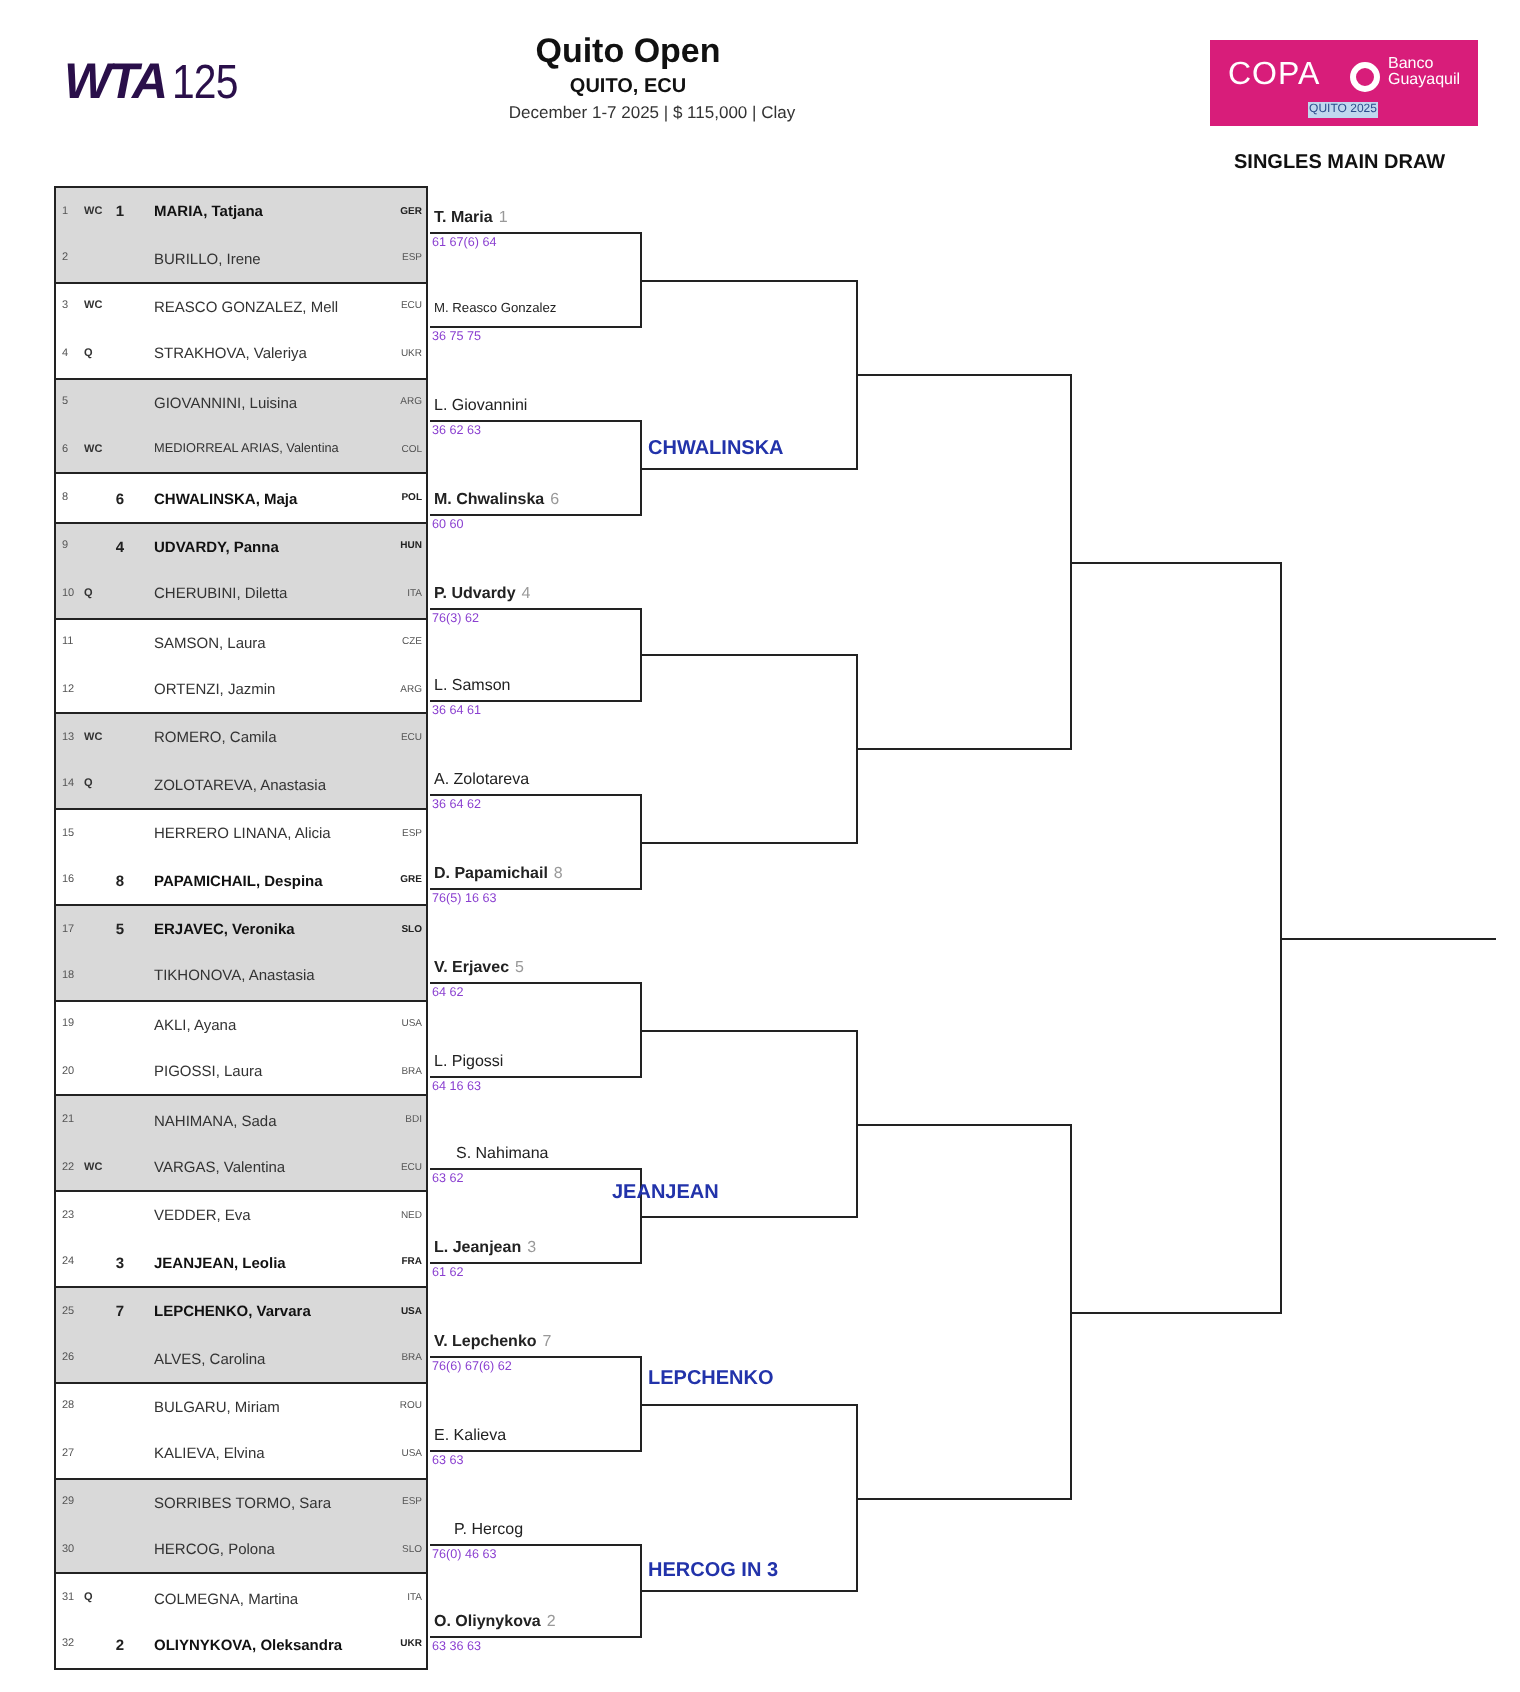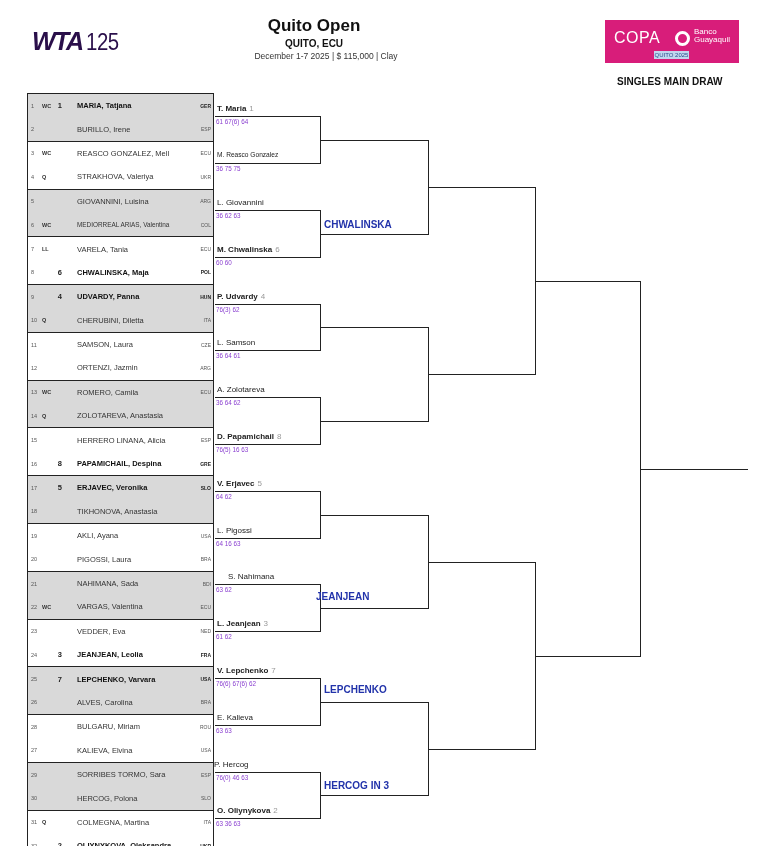--- a/index.html
+++ b/index.html
@@ -117,27 +117,20 @@
       <div class="row">
         <span class="pos">6</span>
         <span class="entry">WC</span>
         <span class="seed"></span>
         <span class="name small">MEDIORREAL ARIAS, Valentina</span>
         <span class="nat">COL</span>
       </div>
     </div>
     <div class="group white">
       <div class="row">
-        <span class="pos">7</span>
-        <span class="entry">LL</span>
-        <span class="seed"></span>
-        <span class="name">VARELA, Tania</span>
-        <span class="nat">ECU</span>
-      </div>
-      <div class="row">
         <span class="pos">8</span>
         <span class="entry"></span>
         <span class="seed">6</span>
         <span class="name bold">CHWALINSKA, Maja</span>
         <span class="nat bold">POL</span>
       </div>
     </div>
     <div class="group gray">
       <div class="row">
         <span class="pos">9</span>
@@ -398,21 +391,21 @@
       <span class="winner bold" style="left:217px; top:666px;"><span>V. Lepchenko</span><span class="sd">7</span></span>
       <span class="score" style="left:216px; top:680px;">76(6) 67(6) 62</span>
     </div>
     <div class="hline" style="left: 215px; top: 725px; width: 105px;"></div>
     <div class="res">
       <span class="winner" style="left:217px; top:713px;"><span>E. Kalieva</span><span class="sd"></span></span>
       <span class="score" style="left:216px; top:727px;">63 63</span>
     </div>
     <div class="hline" style="left: 215px; top: 772px; width: 105px;"></div>
     <div class="res">
-      <span class="winner" style="left:214px; top:760px;"><span>P. Hercog</span><span class="sd"></span></span>
+      <span class="winner" style="left:227px; top:760px;"><span>P. Hercog</span><span class="sd"></span></span>
       <span class="score" style="left:216px; top:774px;">76(0) 46 63</span>
     </div>
     <div class="hline" style="left: 215px; top: 818px; width: 105px;"></div>
     <div class="res">
       <span class="winner bold" style="left:217px; top:806px;"><span>O. Oliynykova</span><span class="sd">2</span></span>
       <span class="score" style="left:216px; top:820px;">63 36 63</span>
     </div>
     <div class="vline" style="left: 320px; top: 116px; height: 48px;"></div>
     <div class="hline" style="left: 320px; top: 140px; width: 108px;"></div>
     <div class="vline" style="left: 320px; top: 210px; height: 48px;"></div>
@@ -439,15 +432,15 @@
     <div class="hline" style="left: 428px; top: 749px; width: 107px;"></div>
     <div class="vline" style="left: 535px; top: 187px; height: 188px;"></div>
     <div class="hline" style="left: 535px; top: 281px; width: 105px;"></div>
     <div class="vline" style="left: 535px; top: 562px; height: 188px;"></div>
     <div class="hline" style="left: 535px; top: 656px; width: 105px;"></div>
     <div class="vline" style="left: 640px; top: 281px; height: 376px;"></div>
     <div class="hline" style="left: 640px; top: 469px; width: 108px;"></div>
   </div>
 
 <div class="pred" style="left:324px; top:219px;">CHWALINSKA</div>
-<div class="pred" style="left:316px; top:591px;">JEANJEAN</div>
+<div class="pred" style="left:306px; top:591px;">JEANJEAN</div>
 <div class="pred" style="left:324px; top:684px;">LEPCHENKO</div>
 <div class="pred" style="left:324px; top:780px;">HERCOG IN 3</div>
 
 </body></html>

